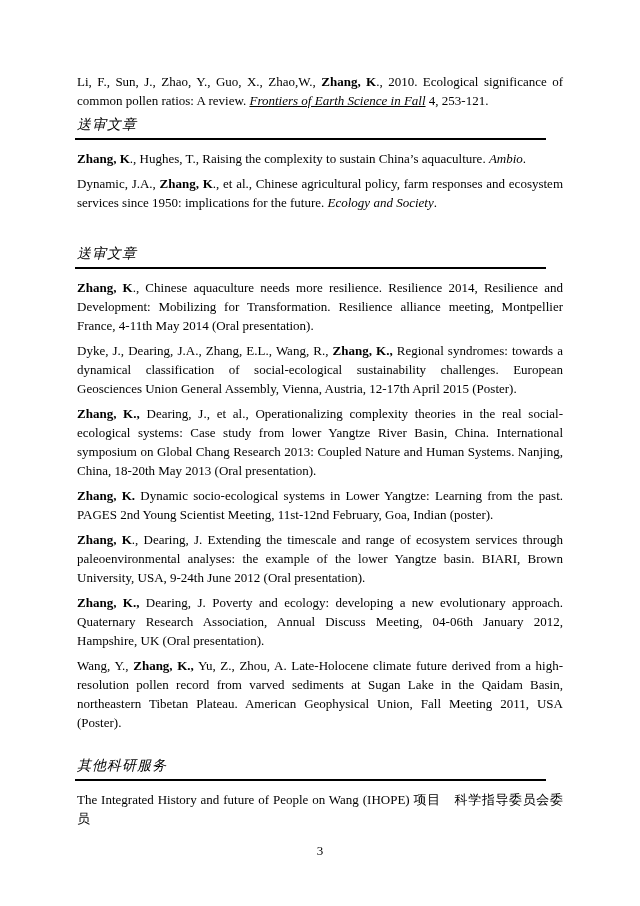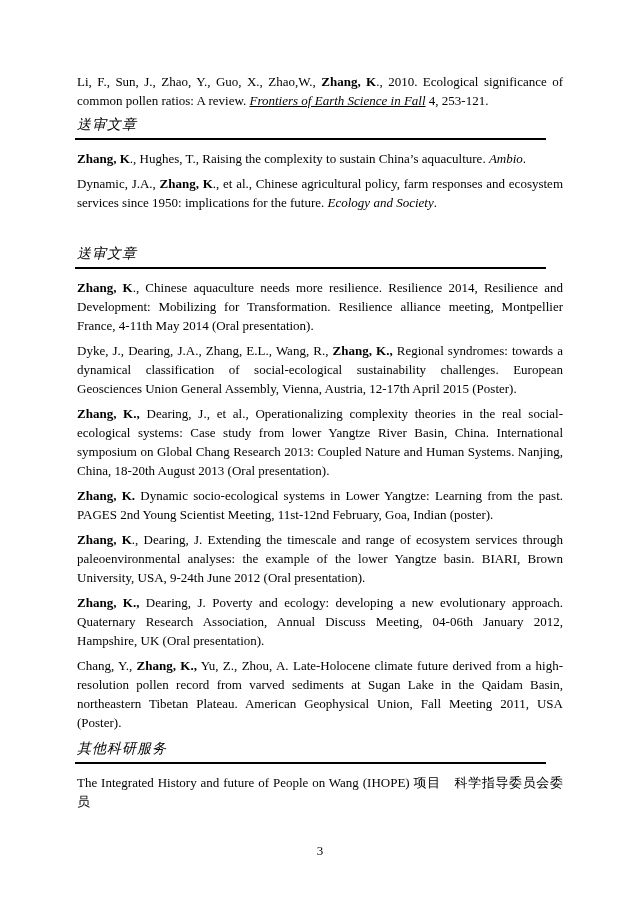--- a/index.html
+++ b/index.html
@@ -22,21 +22,21 @@
     text-align: justify;
     margin: 0 0 6px 0;
     color: #000000;
   }
   .para .b { font-weight: bold; }
   .para .i { font-style: italic; }
   .para .u { text-decoration: underline; }
   .sec { margin-bottom: 9px; font-style: italic; }
   .sec.sp-small  { margin-top: 2px; }
   .sec.sp-large  { margin-top: 33px; }
-  .sec.sp-medium { margin-top: 8px; }
+  .sec.sp-medium { margin-top: 25px; }
   .sec-title {
     font-size: 14px;
     line-height: 18px;
     letter-spacing: 1px;
   }
   .sec-rule {
     width: 471px;
     margin-left: -2px;
     margin-top: 4px;
     border-bottom: 2px solid #000000;
@@ -61,25 +61,25 @@
         <div class="sec-rule"></div>
       </div>
       <p class="para"><span class="b">Zhang, K</span><span>., Hughes, T., Raising the complexity to sustain China’s aquaculture. </span><span class="i">Ambio</span><span>.</span></p>
       <p class="para"><span>Dynamic, J.A., </span><span class="b">Zhang, K</span><span>., et al., Chinese agricultural policy, farm responses and ecosystem services since 1950: implications for the future. </span><span class="i">Ecology and Society</span><span>.</span></p>
       <div class="sec sp-large">
         <div class="sec-title">送审文章</div>
         <div class="sec-rule"></div>
       </div>
       <p class="para"><span class="b">Zhang, K</span><span>., Chinese aquaculture needs more resilience. Resilience 2014, Resilience and Development: Mobilizing for Transformation. Resilience alliance meeting, Montpellier France, 4-11th May 2014 (Oral presentation).</span></p>
       <p class="para"><span>Dyke, J., Dearing, J.A., Zhang, E.L., Wang, R., </span><span class="b">Zhang, K.,</span><span> Regional syndromes: towards a dynamical classification of social-ecological sustainability challenges. European Geosciences Union General Assembly, Vienna, Austria, 12-17th April 2015 (Poster).</span></p>
-      <p class="para"><span class="b">Zhang, K.,</span><span> Dearing, J., et al., Operationalizing complexity theories in the real social-ecological systems: Case study from lower Yangtze River Basin, China. International symposium on Global Chang Research 2013: Coupled Nature and Human Systems. Nanjing, China, 18-20th August 2013 (Oral presentation).</span></p>
+      <p class="para"><span class="b">Zhang, K.,</span><span> Dearing, J., et al., Operationalizing complexity theories in the real social-ecological systems: Case study from lower Yangtze River Basin, China. International symposium on Global Chang Research 2013: Coupled Nature and Human Systems. Nanjing, China, 18-20th May 2013 (Oral presentation).</span></p>
       <p class="para"><span class="b">Zhang, K.</span><span> Dynamic socio-ecological systems in Lower Yangtze: Learning from the past. PAGES 2nd Young Scientist Meeting, 11st-12nd February, Goa, Indian (poster).</span></p>
       <p class="para"><span class="b">Zhang, K</span><span>., Dearing, J. Extending the timescale and range of ecosystem services through paleoenvironmental analyses: the example of the lower Yangtze basin. BIARI, Brown University, USA, 9-24th June 2012 (Oral presentation).</span></p>
       <p class="para"><span class="b">Zhang, K.,</span><span> Dearing, J. Poverty and ecology: developing a new evolutionary approach. Quaternary Research Association, Annual Discuss Meeting, 04-06th January 2012, Hampshire, UK (Oral presentation).</span></p>
-      <p class="para"><span>Chang, Y., </span><span class="b">Zhang, K.,</span><span> Yu, Z., Zhou, A. Late-Holocene climate future derived from a high-resolution pollen record from varved sediments at Sugan Lake in the Qaidam Basin, northeastern Tibetan Plateau. American Geophysical Union, Fall Meeting 2011, USA (Poster).</span></p>
+      <p class="para"><span>Wang, Y., </span><span class="b">Zhang, K.,</span><span> Yu, Z., Zhou, A. Late-Holocene climate future derived from a high-resolution pollen record from varved sediments at Sugan Lake in the Qaidam Basin, northeastern Tibetan Plateau. American Geophysical Union, Fall Meeting 2011, USA (Poster).</span></p>
       <div class="sec sp-medium">
         <div class="sec-title">其他科研服务</div>
         <div class="sec-rule"></div>
       </div>
       <p class="para"><span>The Integrated History and future of People on Wang (IHOPE) 项目　科学指导委员会委员</span></p>
     </div>
   <div class="pageno">3</div>
 </div>
 
 </body></html>

